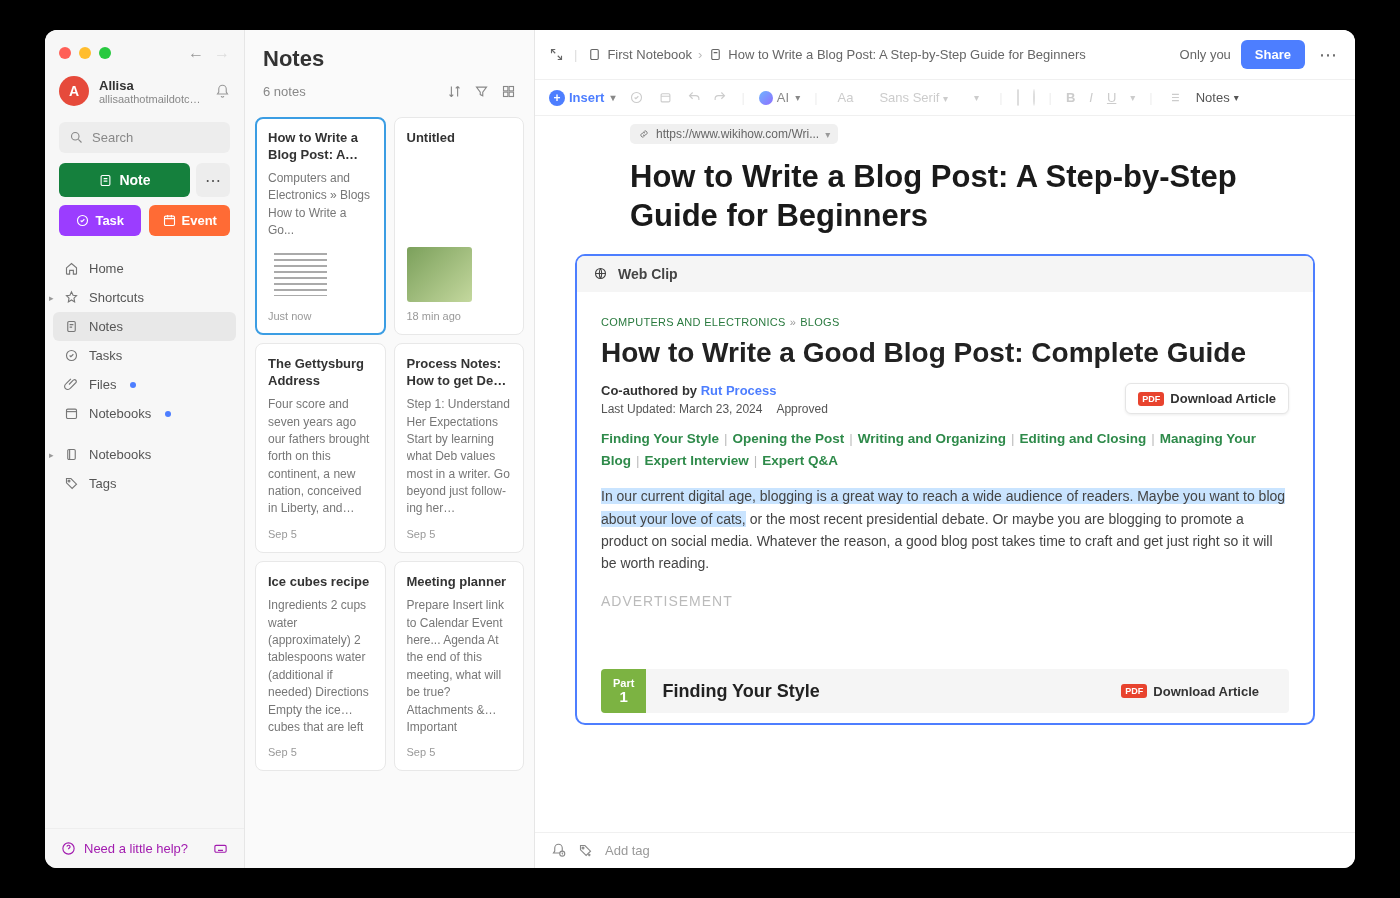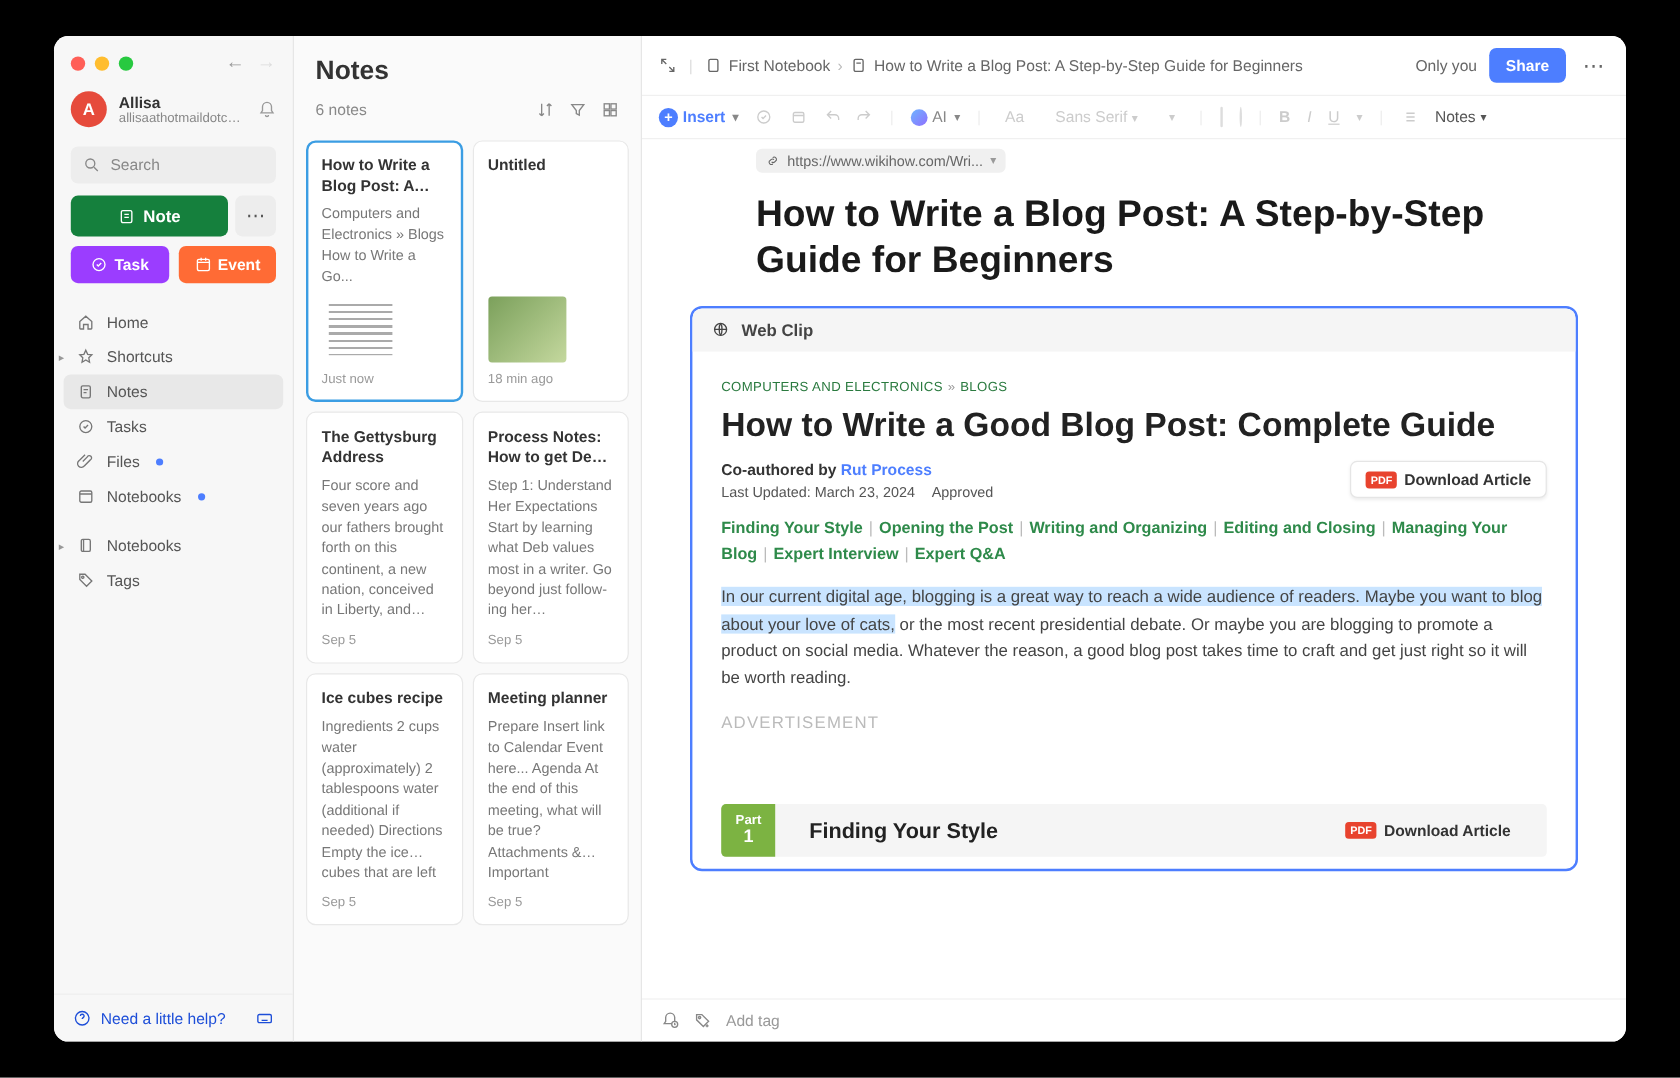--- a/index.html
+++ b/index.html
@@ -26,21 +26,21 @@
 .btnrow2 { display:flex; padding: 8px 14px; gap:8px; }
 .btn-task { flex:1; background:#9b3dff; color:#fff; border:none; border-radius:6px; padding:8px; font-size:13px; font-weight:600; display:flex;align-items:center;justify-content:center;gap:5px;}
 .btn-event { flex:1; background:#ff6b35; color:#fff; border:none; border-radius:6px; padding:8px; font-size:13px; font-weight:600; display:flex;align-items:center;justify-content:center;gap:5px;}
 .navlist { padding: 10px 8px; }
 .navitem { display:flex; align-items:center; padding:7px 10px; font-size:13px; color:#555; border-radius:6px; gap:10px; cursor:pointer; position:relative;}
 .navitem.active { background:#e8e8e8; }
 .navitem .ico { width:16px; display:flex; justify-content:center; color:#777;}
 .navitem .chev { position:absolute; left:-4px; font-size:9px; color:#999;}
 .ind { width:6px; height:6px; border-radius:50%; background:#4d7eff; margin-left:4px;}
 .spacer { flex:1; }
-.help { padding: 12px 16px; display:flex; align-items:center; gap:8px; font-size:13px; color:#1d4ed8; border-top:1px solid #eee; justify-content:space-between;}
+.help { padding: 12px 16px; display:flex; align-items:center; gap:8px; font-size:13px; color:#a21caf; border-top:1px solid #eee; justify-content:space-between;}
 .help-left{display:flex;align-items:center;gap:8px;}
 
 
 .notescol { width: 290px; background:#fafafa; border-right:1px solid #e6e6e6; display:flex; flex-direction:column; }
 .noteshdr { padding: 16px 18px 8px; }
 .noteshdr h1 { font-size:22px; font-weight:700; color:#333; }
 .notesubhdr { display:flex; align-items:center; padding: 4px 18px 10px; font-size:13px; color:#888; }
 .notesubhdr .tools { margin-left:auto; display:flex; gap:12px; color:#888;}
 .cards { padding:8px 10px; display:grid; grid-template-columns: 1fr 1fr; gap:8px; overflow-y:auto;}
 .card { background:#fff; border:1px solid #e8e8e8; border-radius:8px; padding:12px; display:flex; flex-direction:column; min-height:210px; cursor:pointer;}
@@ -84,21 +84,21 @@
 .coauth{font-size:13px;color:#333;font-weight:600;}
 .coauth a{color:#4d7eff;text-decoration:none;}
 .approved{margin-left:14px;color:#555;}
 .dl-btn{display:flex;align-items:center;gap:6px;font-size:13px;font-weight:600;color:#333;background:#fff;border:1px solid #e5e5e5;border-radius:6px;padding:7px 12px;box-shadow:0 1px 3px rgba(0,0,0,.08);}
 .pdf-badge{background:#e8432e;color:#fff;font-size:9px;font-weight:700;padding:2px 4px;border-radius:3px;}
 .toc{font-size:13.5px;font-weight:700;color:#2e8a4a;line-height:1.6;margin-bottom:14px;}
 .toc .tsep{color:#bbb;font-weight:400;margin:0 5px;}
 .art-text{font-size:14px;color:#444;line-height:1.6;margin-bottom:18px;}
 .art-text .hl{background:#c9e4ff;}
 .adlabel{font-size:14px;color:#bbb;letter-spacing:1px;margin:10px 0 60px;}
-.partbar{display:flex;align-items:center;background:#f5f5f5;padding:0 18px 0 0;border-radius:4px;margin-bottom:10px;gap:12px;}
+.partbar{display:flex;align-items:center;background:#f5f5f5;padding:0 18px 0 0;border-radius:4px;margin-bottom:10px;}
 .partbadge{background:#7cb342;color:#fff;padding:8px 12px;font-size:11px;font-weight:600;text-align:center;line-height:1.1;border-radius:4px 0 0 4px;margin-right:16px;}
 .partbadge .pn{font-size:15px;font-weight:800;display:block;}
 .parttitle{font-size:18px;font-weight:800;color:#222;flex:1;}
 .tagbar{display:flex;align-items:center;gap:12px;padding:10px 16px;border-top:1px solid #f0f0f0;color:#999;font-size:13px;}
 .tagico{color:#888;}
 
 .thumb1{background:linear-gradient(#fff,#fff);position:relative;overflow:hidden;}
 .thumb1::before{content:"";position:absolute;inset:6px;background:repeating-linear-gradient(#aaa,#aaa 2px,transparent 2px,transparent 6px);}
 .thumb2{background:linear-gradient(135deg,#7ba05b,#c4d89e);}
 

